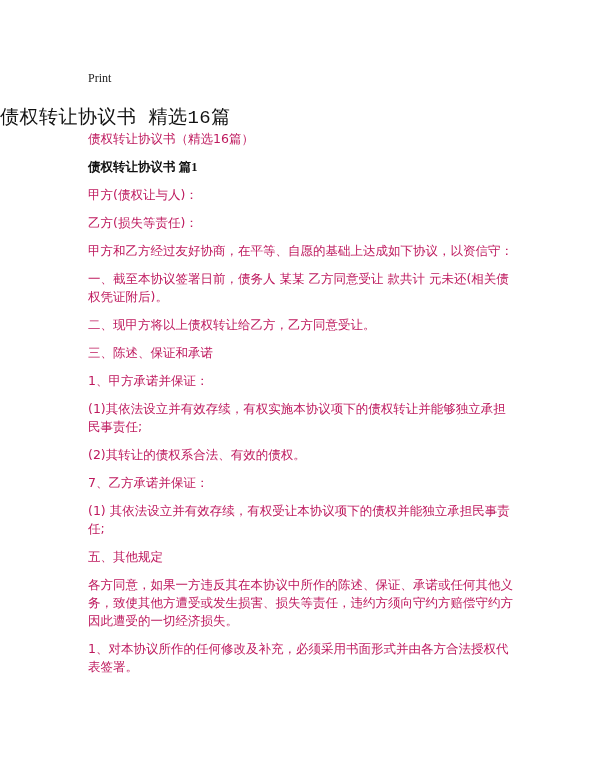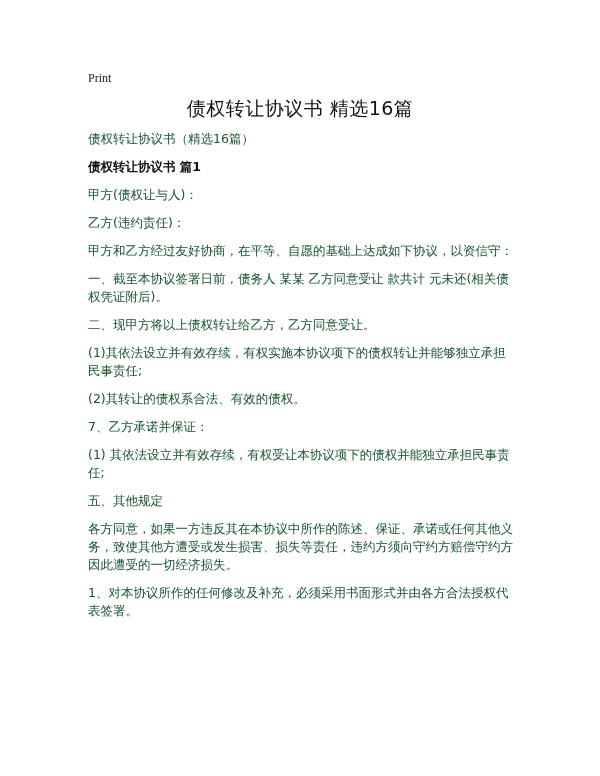--- a/index.html
+++ b/index.html
@@ -1,37 +1,39 @@
 <!DOCTYPE html>
 <html><head>
   <meta charset="utf-8">
   <style>
     html, body { margin: 0; padding: 0; background: #ffffff; }
     body { width: 600px; height: 776px; position: relative; overflow: hidden; color: #1a1a1a; font-family: "DejaVu Sans", "Liberation Sans", sans-serif; }
     .page { position: absolute; left: 0; top: 0; width: 552px; height: 776px; background: #fff; }
     .print-label { position: absolute; left: 88px; top: 71px; font-family: "Liberation Serif", "DejaVu Serif", serif; font-size: 12px; color: #222; }
-    .doc-title { position: absolute; left: 0; width: 600px; top: 96px; text-align: center; font-size: 19px; color: #111; letter-spacing: 0.5px; }
+    .doc-title { position: absolute; left: 0; width: 600px; top: 104px; font-size: 19px; color: #111; letter-spacing: 0.5px; font-family: Liberation Mono, monospace; }
     .content { position: absolute; left: 88px; top: 130px; width: 426px; }
-    .p { font-size: 12.5px; line-height: 18px; margin: 0 0 10px 0; color: #14532d; word-break: break-all; }
-    .p.bold { font-weight: bold; color: #111; }
+    .p { font-size: 12.5px; line-height: 18px; margin: 0 0 10px 0; color: #be185d; word-break: break-all; }
+    .p.bold { font-weight: bold; color: #111; font-family: Liberation Serif, serif; }
   </style>
 </head>
 <body>
 
 <div class="page">
   <div class="print-label">Print</div>
   <div class="doc-title">债权转让协议书 精选16篇</div>
   <div class="content">
     <p class="p">债权转让协议书（精选16篇）</p>
     <p class="p bold">债权转让协议书 篇1</p>
     <p class="p">甲方(债权让与人)：</p>
-    <p class="p">乙方(违约责任)：</p>
+    <p class="p">乙方(损失等责任)：</p>
     <p class="p">甲方和乙方经过友好协商，在平等、自愿的基础上达成如下协议，以资信守：</p>
     <p class="p">一、截至本协议签署日前，债务人 某某 乙方同意受让 款共计 元未还(相关债权凭证附后)。</p>
     <p class="p">二、现甲方将以上债权转让给乙方，乙方同意受让。</p>
+    <p class="p">三、陈述、保证和承诺</p>
+    <p class="p">1、甲方承诺并保证：</p>
     <p class="p">(1)其依法设立并有效存续，有权实施本协议项下的债权转让并能够独立承担民事责任;</p>
     <p class="p">(2)其转让的债权系合法、有效的债权。</p>
     <p class="p">7、乙方承诺并保证：</p>
     <p class="p">(1) 其依法设立并有效存续，有权受让本协议项下的债权并能独立承担民事责任;</p>
     <p class="p">五、其他规定</p>
     <p class="p">各方同意，如果一方违反其在本协议中所作的陈述、保证、承诺或任何其他义务，致使其他方遭受或发生损害、损失等责任，违约方须向守约方赔偿守约方因此遭受的一切经济损失。</p>
     <p class="p">1、对本协议所作的任何修改及补充，必须采用书面形式并由各方合法授权代表签署。</p>
   </div>
 </div>
 

